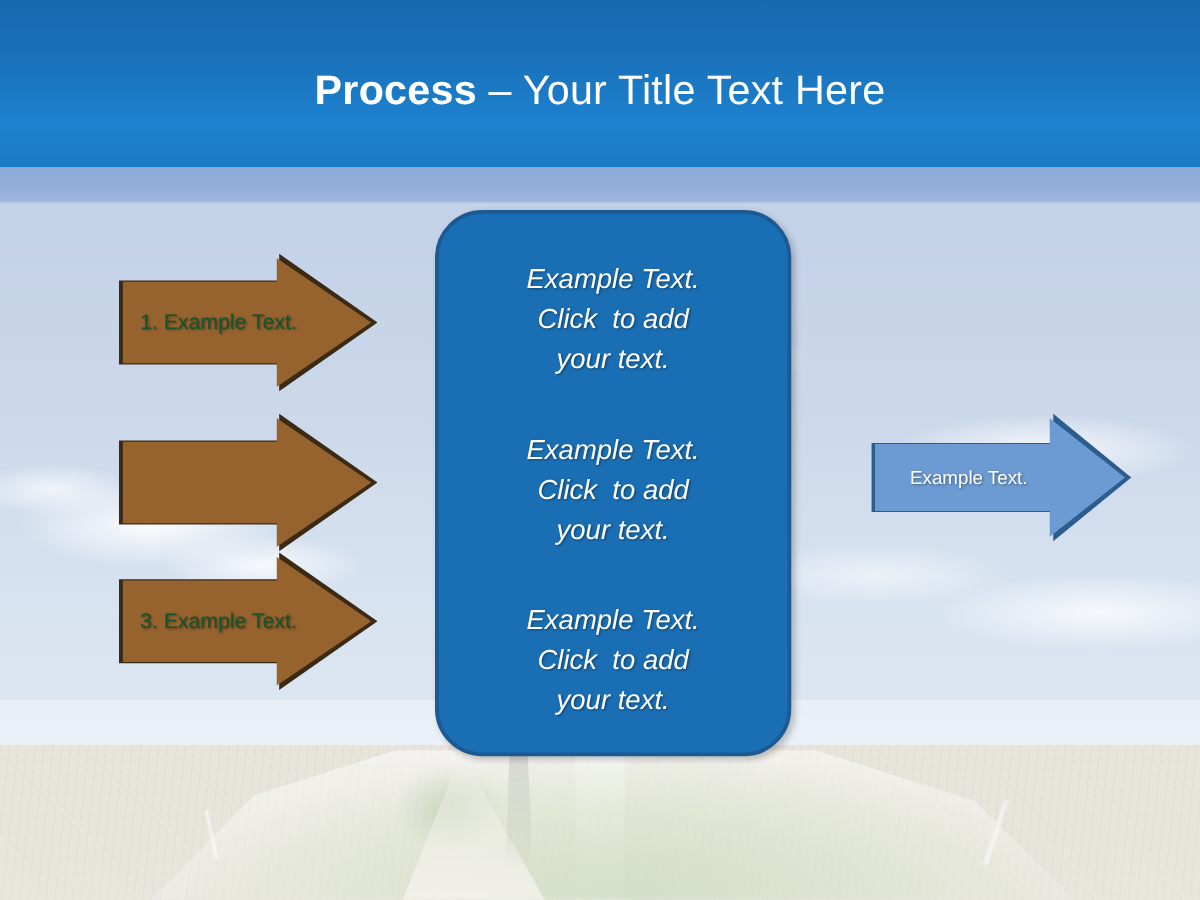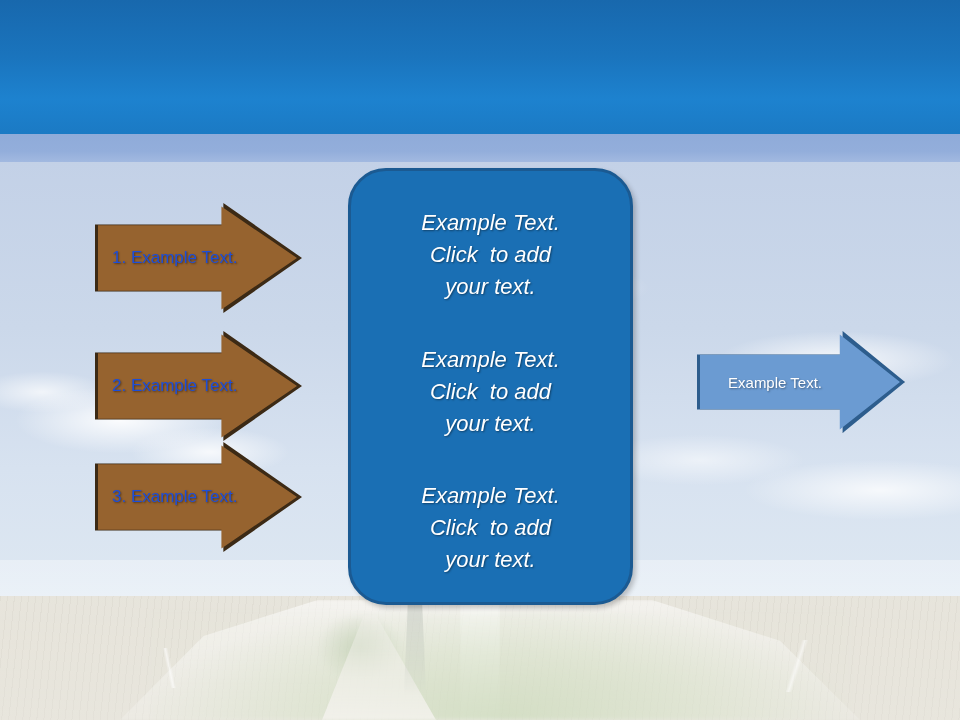--- a/index.html
+++ b/index.html
@@ -149,21 +149,21 @@
     line-height: 40px;
     letter-spacing: 0.2px;
     white-space: nowrap;
   }
   .slide-title .t-strong { font-weight: bold; }
   .slide-title .t-light  { font-weight: normal; }
 
   
   .step-arrow {
     position: absolute;
-    color: #1d4ed8;
+    color: #14532d;
     font-size: 17px;
     display: flex;
     align-items: center;
   }
   .step-arrow .shape-border {
     position: absolute;
     inset: 0;
     background: #3c2a15;
     clip-path: polygon(
       0% 19.5%,
@@ -276,31 +276,33 @@
   <div class="bg-meadow"></div>
   <div class="bg-hedge"></div>
   <div class="bg-road"></div>
   <div class="bg-tree"></div>
   <div class="bg-fence-l"></div>
   <div class="bg-fence-r"></div>
   <div class="bg-fade"></div>
 
   <div class="header-band"></div>
   <div class="header-stripe"></div>
+  <div class="slide-title">
+    <span class="t-strong">Process</span><span class="t-light"> – Your Title Text Here</span>
+  </div>
 
   <div class="step-arrow" style="left:95px; top:203px; width:207px; height:110px;">
     <div class="shape-border"></div>
     <div class="shape-fill"></div>
     <div class="label">1. Example Text.</div>
   </div>
 
   <div class="step-arrow" style="left:95px; top:331px; width:207px; height:110px;">
     <div class="shape-border"></div>
     <div class="shape-fill"></div>
-    <div class="label">2. Example Text.</div>
   </div>
 
   <div class="step-arrow" style="left:95px; top:442px; width:207px; height:110px;">
     <div class="shape-border"></div>
     <div class="shape-fill"></div>
     <div class="label">3. Example Text.</div>
   </div>
 
   <div class="panel">
     <div class="panel-block">

